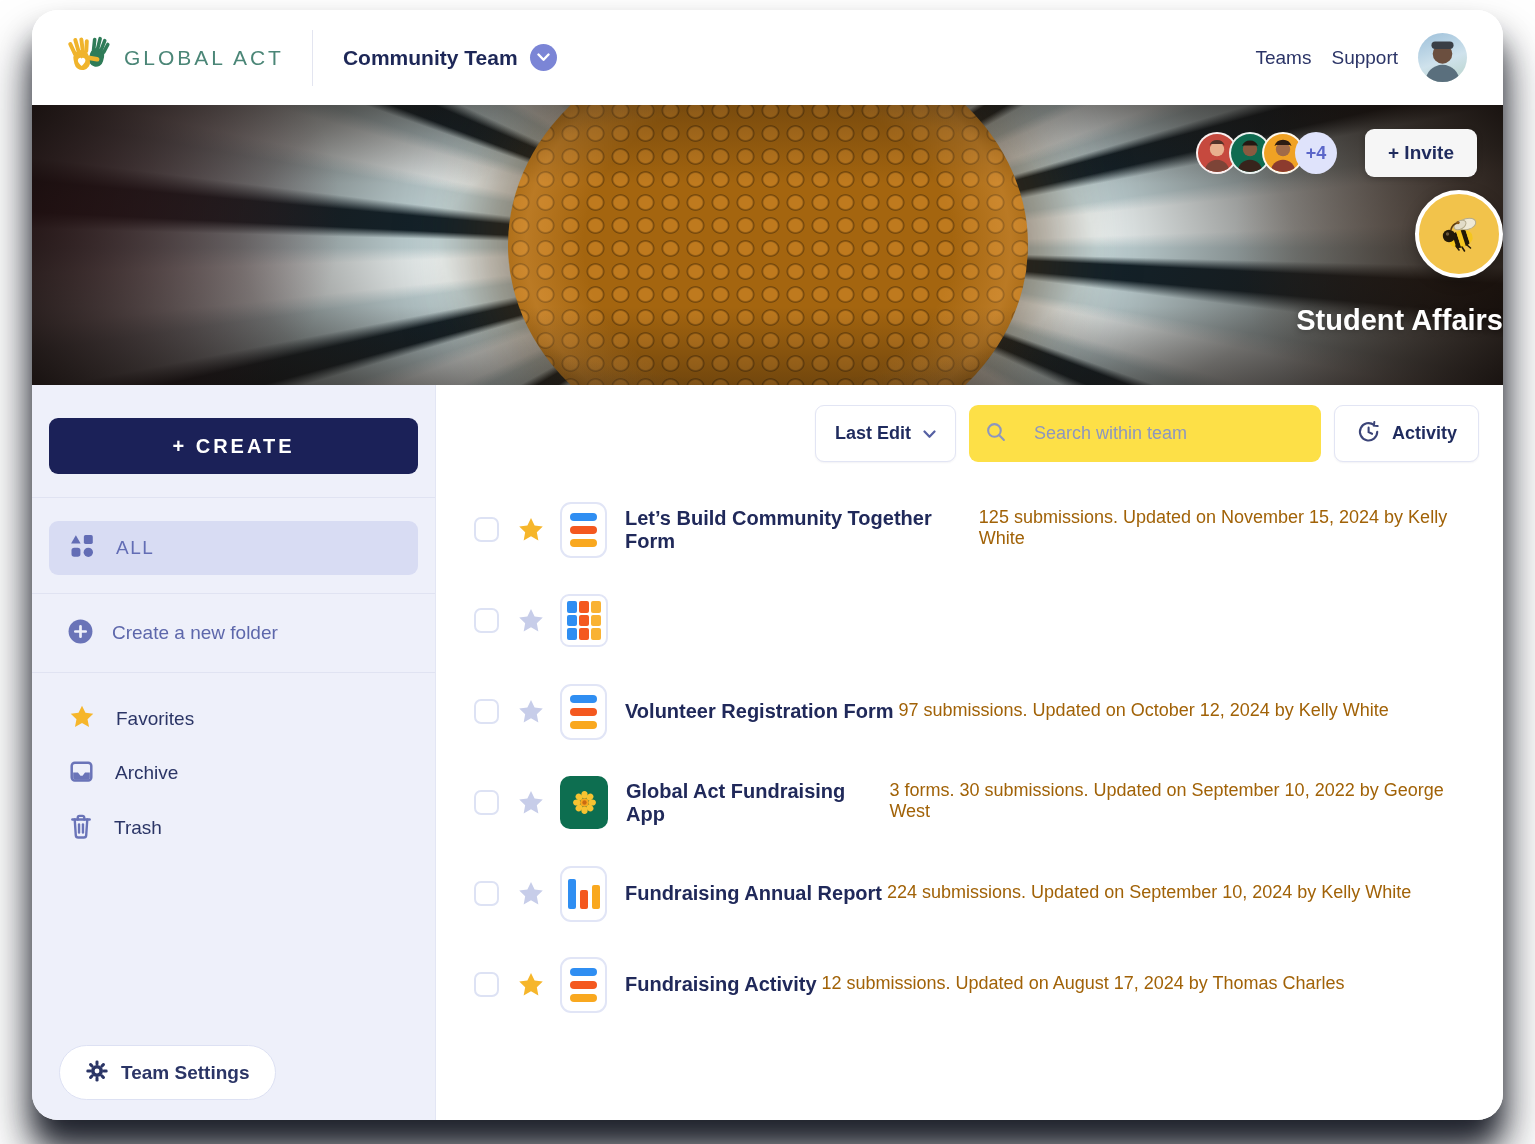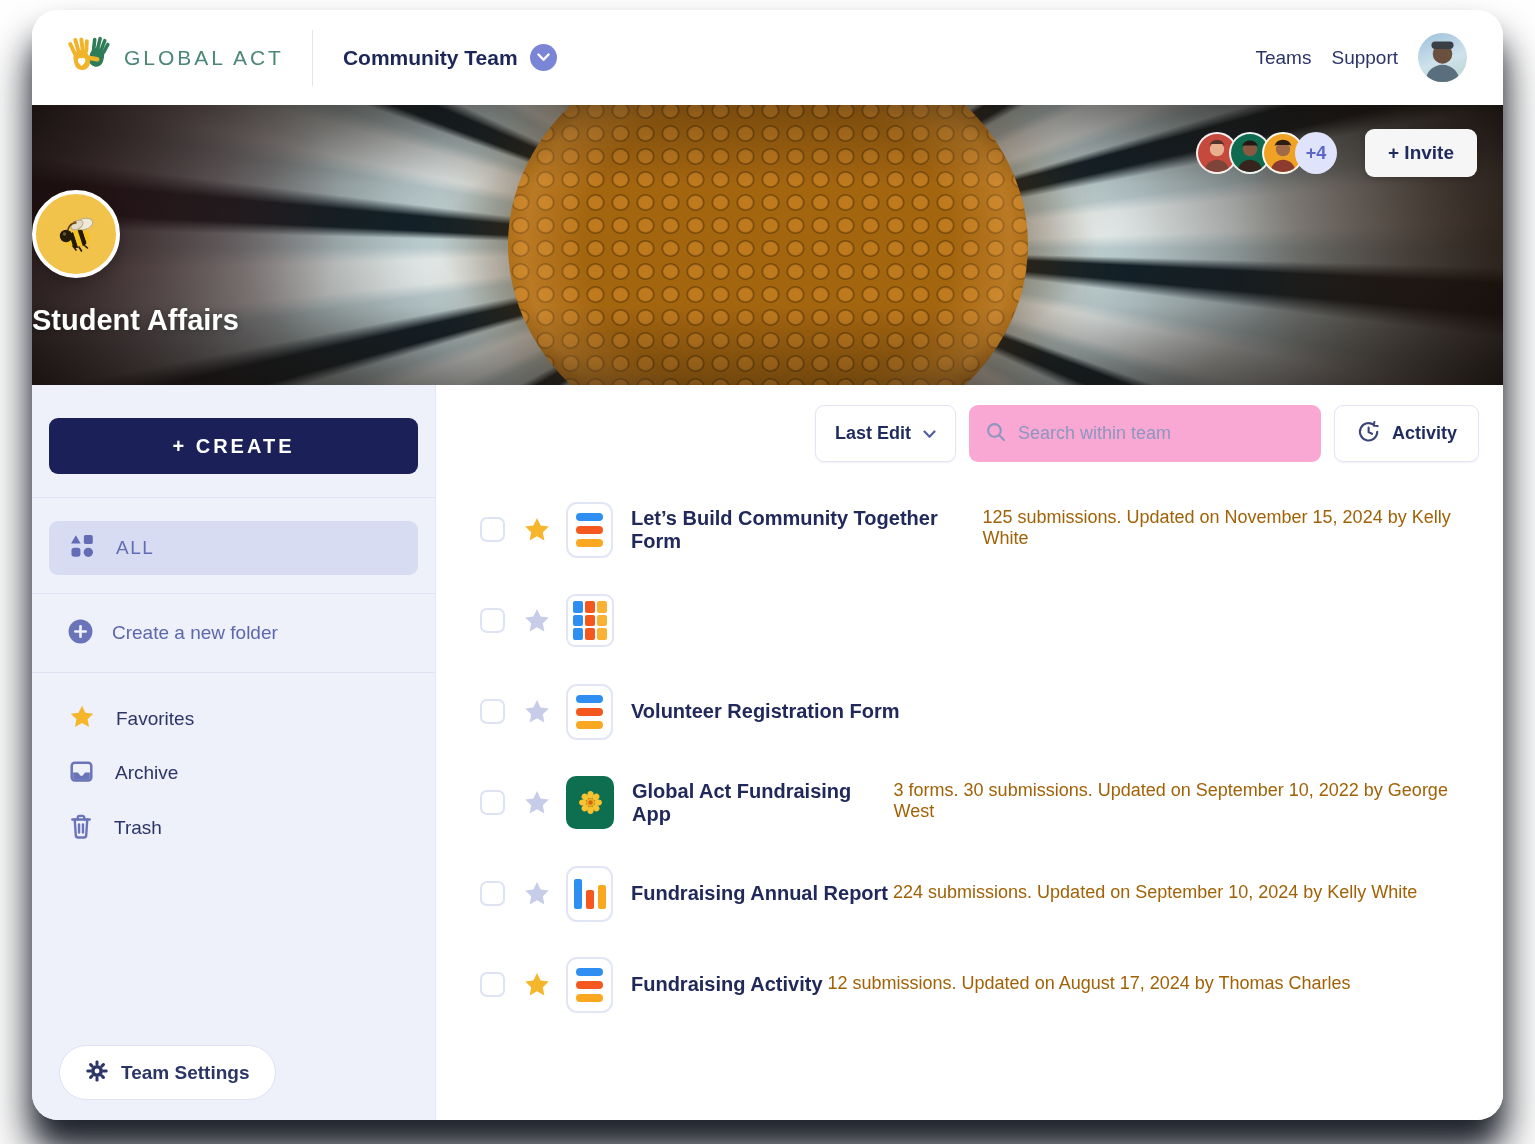--- a/index.html
+++ b/index.html
@@ -37,21 +37,21 @@
     background-image:
       radial-gradient(ellipse at center, rgba(0,0,0,0) 50%, rgba(244,176,92,0.28) 66%, rgba(40,22,6,0) 76%),
       radial-gradient(#bf7a1e 6.5px, #6f440c 8.5px, rgba(111,68,12,0) 9.5px);
     background-repeat:no-repeat, repeat; background-size:100% 100%, 25px 23px;
     box-shadow:0 0 70px 34px rgba(70,40,8,0.5); }
   .hero-vignette { position:absolute; inset:0; background:
       radial-gradient(ellipse 62% 135% at 50% 50%, rgba(16,24,28,0) 36%, rgba(26,20,16,0.5) 58%, rgba(16,10,8,0.94) 90%),
       radial-gradient(ellipse 30% 130% at 0% 40%, rgba(110,35,52,0.75), rgba(110,35,52,0) 70%),
       radial-gradient(ellipse 26% 130% at 100% 45%, rgba(120,60,20,0.55), rgba(120,60,20,0) 70%),
       linear-gradient(180deg, rgba(20,14,10,0.3), rgba(0,0,0,0) 28%, rgba(0,0,0,0) 72%, rgba(20,14,10,0.35)); }
-  .hero-center { position:absolute; inset:0; display:flex; flex-direction:column; align-items:flex-start; justify-content:center; transform:translateY(18px); gap:26px; }
+  .hero-center { position:absolute; inset:0; display:flex; flex-direction:column; align-items:flex-end; justify-content:center; transform:translateY(18px); gap:26px; }
   .bee-badge { width:88px; height:88px; border-radius:50%; background:#f2c34b; border:4px solid #ffffff; display:flex; align-items:center; justify-content:center; box-shadow:0 4px 14px rgba(0,0,0,0.25); }
   .hero-title { color:#ffffff; font-size:29px; font-weight:800; text-shadow:0 1px 6px rgba(0,0,0,0.35); }
   .hero-members { position:absolute; top:24px; right:26px; display:flex; align-items:center; gap:28px; }
   .avatar-stack { display:flex; align-items:center; }
   .avatar { width:42px; height:42px; border-radius:50%; overflow:hidden; position:relative; border:2px solid rgba(255,255,255,0.92); margin-left:-9px; cursor:pointer; }
   .avatar:first-child { margin-left:0; }
   .avatar svg { position:absolute; inset:0; }
   .avatar.more { background:#dfe3fb; display:flex; align-items:center; justify-content:center; color:#5b66c9; font-weight:700; font-size:18px; border:none; width:42px; height:42px; }
   .invite-btn { background:#f6f6f6; border:none; border-radius:9px; padding:13px 23px; font-size:19px; font-weight:700; color:#1f2b5e; cursor:pointer; box-shadow:0 2px 6px rgba(0,0,0,0.18); font-family:inherit; }
 
@@ -63,24 +63,24 @@
   .side-div.inner { margin:18px -17px; }
   .folder-all { height:54px; background:#d8dcf3; border-radius:9px; display:flex; align-items:center; gap:20px; padding:0 20px; cursor:pointer; }
   .folder-all-label { color:#636db5; font-size:19px; letter-spacing:1.5px; font-weight:500; }
   .new-folder { display:flex; align-items:center; gap:18px; padding:6px 4px 6px 18px; cursor:pointer; background:none; border:none; font-family:inherit; }
   .new-folder-label { color:#5d67ab; font-size:19px; }
   .side-item { display:flex; align-items:center; gap:21px; padding:13px 20px; cursor:pointer; background:none; border:none; font-family:inherit; }
   .side-item-label { color:#2b3566; font-size:19px; font-weight:500; }
   .settings-btn { margin-top:auto; align-self:flex-start; margin-left:10px; display:inline-flex; align-items:center; gap:13px; padding:14px 26px; background:#fff; border:1px solid #dde1f3; border-radius:30px; cursor:pointer; font-family:inherit; }
   .settings-label { color:#2b3566; font-size:19px; font-weight:700; }
 
-  .main { flex:1; background:#fff; padding:20px 24px 0 20px; min-width:0; }
+  .main { flex:1; background:#fff; padding:20px 24px 0 14px; min-width:0; }
   .toolbar { display:flex; justify-content:flex-end; align-items:center; gap:13px; }
   .sort-btn { height:57px; display:flex; align-items:center; gap:12px; padding:0 19px; background:#fff; border:1px solid #e2e5f4; border-radius:9px; font-size:18px; font-weight:700; color:#1f2b5e; cursor:pointer; box-shadow:0 1px 2px rgba(30,40,90,0.06); font-family:inherit; }
-  .search-box { height:57px; width:352px; background:#f9a8d4; border-radius:9px; display:flex; align-items:center; gap:12px; padding:0 16px; }
+  .search-box { height:57px; width:352px; background:#fde047; border-radius:9px; display:flex; align-items:center; gap:28px; padding:0 16px; }
   .search-box input { flex:1; border:none; outline:none; background:transparent; font-size:18px; color:#39406e; font-family:inherit; }
   .search-box input::placeholder { color:#8d96bf; }
   .activity-btn { height:57px; display:flex; align-items:center; gap:11px; padding:0 21px; background:#fff; border:1px solid #e2e5f4; border-radius:9px; font-size:18px; font-weight:700; color:#1f2b5e; cursor:pointer; box-shadow:0 1px 2px rgba(30,40,90,0.06); font-family:inherit; }
 
   
   .list { margin-top:22px; padding-left:24px; }
   .row { height:91px; display:flex; align-items:center; cursor:pointer; }
   .checkbox { width:25px; height:25px; border:2px solid #dde2f4; border-radius:7px; background:#fff; flex:0 0 auto; margin-right:17px; }
   .star { width:30px; height:30px; flex:0 0 auto; margin-right:14px; display:flex; align-items:center; justify-content:center; }
   .file-icon { flex:0 0 auto; margin-right:18px; }
@@ -374,20 +374,21 @@
                   <path d="M12 1.8l3.1 6.3 7 .9-5.1 4.9 1.3 7-6.3-3.5-6.3 3.5 1.3-7-5.1-4.9 7-.9z" fill="#c7cde9"></path>
                 </svg>
               </span>
               <span class="file-icon doc-icon">
                 <i class="bar-b"></i>
                 <i class="bar-o"></i>
                 <i class="bar-a"></i>
               </span>
               <div class="row-text">
                 <div class="row-title">Volunteer Registration Form</div>
+                <div class="row-meta">97 submissions. Updated on October 12, 2024 by Kelly White</div>
               </div>
             </div>
             <div class="row">
               <span class="checkbox"></span>
               <span class="star">
                 <svg width="28" height="28" viewBox="0 0 24 24">
                   <path d="M12 1.8l3.1 6.3 7 .9-5.1 4.9 1.3 7-6.3-3.5-6.3 3.5 1.3-7-5.1-4.9 7-.9z" fill="#c7cde9"></path>
                 </svg>
               </span>
               <span class="file-icon app-icon">

